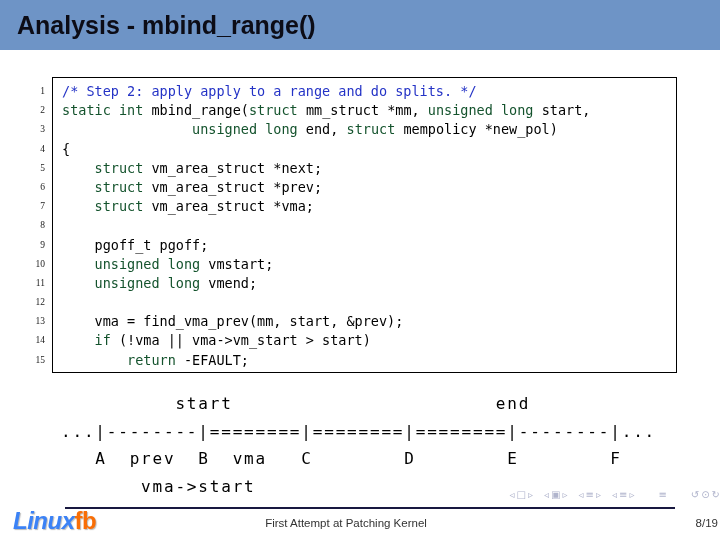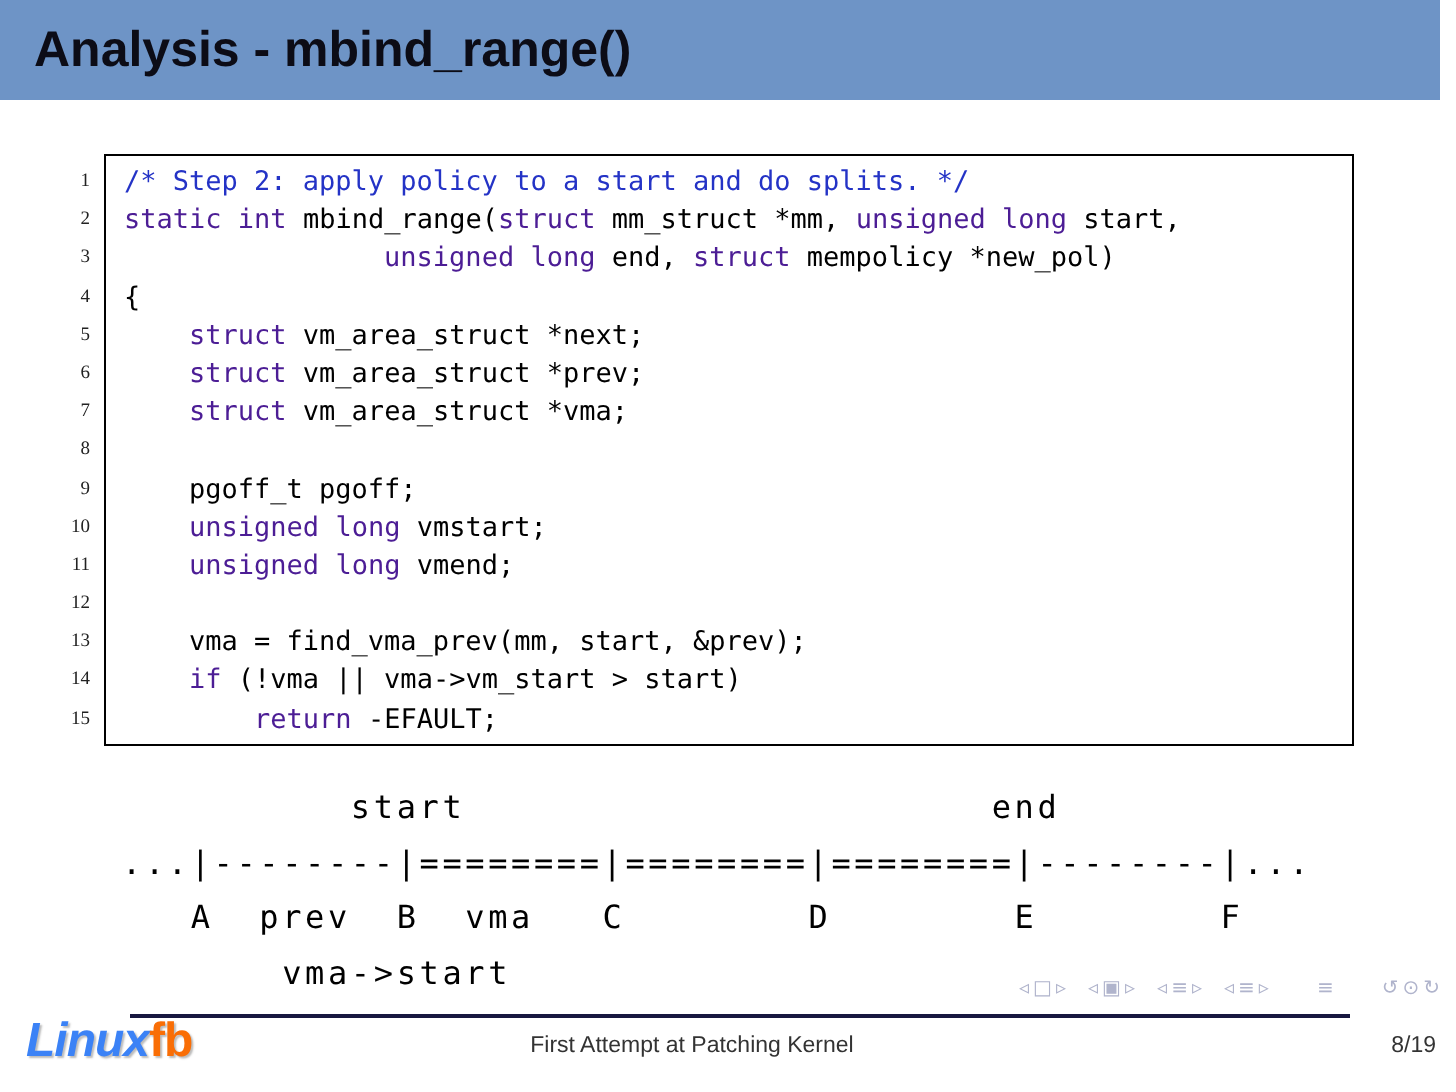--- a/index.html
+++ b/index.html
@@ -26,21 +26,21 @@
   .code-rows { position:relative; padding-top:5px; }
   .crow { display:flex; height:19.2px; }
   .lnum {
     width:15px; text-align:right; color:#222;
     font:9.5px/19.2px "Liberation Serif", serif;
   }
   .ltext {
     padding-left:17px; white-space:pre; color:#000;
     font:13.5px/19.2px "DejaVu Sans Mono", monospace;
   }
-  .tok-keyword { color:#4c1d95; }
+  .tok-keyword { color:#14532d; }
   .tok-comment { color:#2433c6; }
   .tok-plain   { color:#000000;margin-top:28px; }
   
   .diagram {
     position:absolute; left:61px; top:390px; white-space:pre; color:#000;
     font-family:"DejaVu Sans Mono", monospace; font-size:16px;
     line-height:27.5px; letter-spacing:1.81px;
   }
   
   .navbar {
@@ -77,21 +77,21 @@
 
 <div class="frametitle">
   <h1>Analysis - mbind_range()</h1>
 </div>
 
 <div class="code-area">
   <div class="code-border"></div>
   <div class="code-rows" id="code-rows">
       <div class="crow">
         <span class="lnum">1</span>
-        <span class="ltext"><span class="tok-comment">/* Step 2: apply policy to a start and do splits. */</span></span>
+        <span class="ltext"><span class="tok-comment">/* Step 2: apply apply to a range and do splits. */</span></span>
       </div>
       <div class="crow">
         <span class="lnum">2</span>
         <span class="ltext"><span class="tok-keyword">static</span><span class="tok-plain"> </span><span class="tok-keyword">int</span><span class="tok-plain"> mbind_range(</span><span class="tok-keyword">struct</span><span class="tok-plain"> mm_struct *mm, </span><span class="tok-keyword">unsigned</span><span class="tok-plain"> </span><span class="tok-keyword">long</span><span class="tok-plain"> start,</span></span>
       </div>
       <div class="crow">
         <span class="lnum">3</span>
         <span class="ltext"><span class="tok-plain">                </span><span class="tok-keyword">unsigned</span><span class="tok-plain"> </span><span class="tok-keyword">long</span><span class="tok-plain"> end, </span><span class="tok-keyword">struct</span><span class="tok-plain"> mempolicy *new_pol)</span></span>
       </div>
       <div class="crow">

